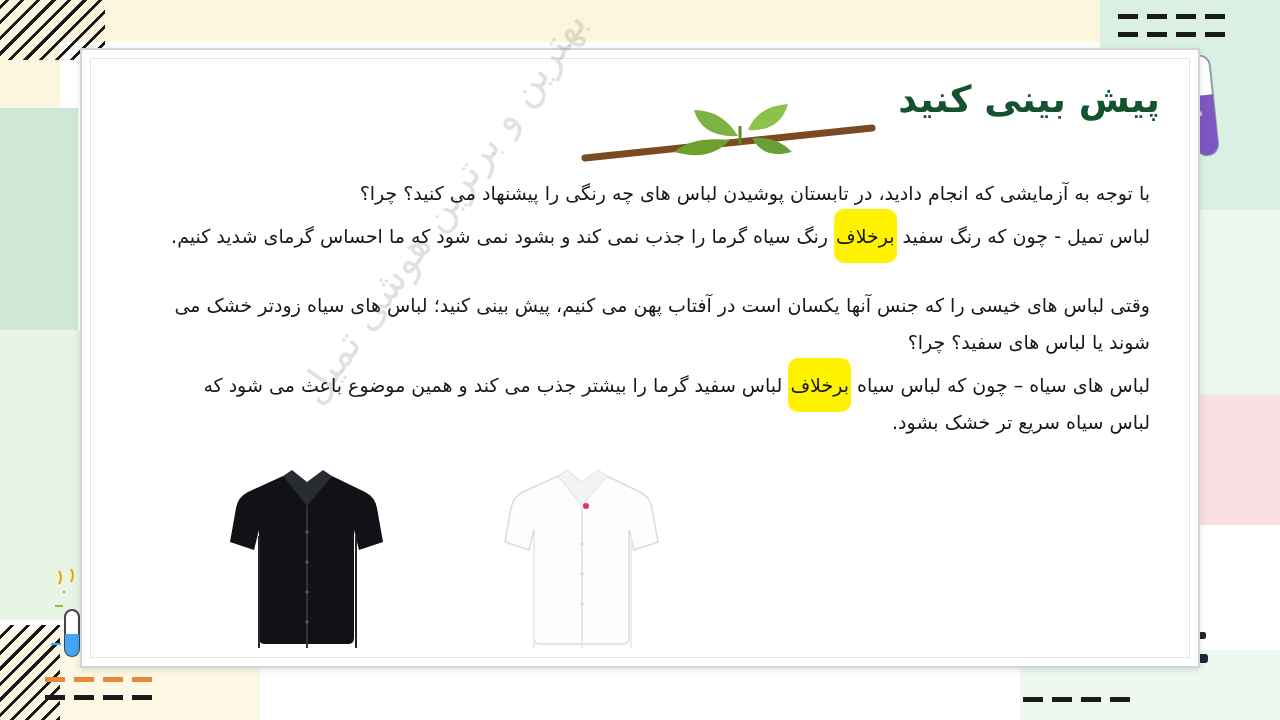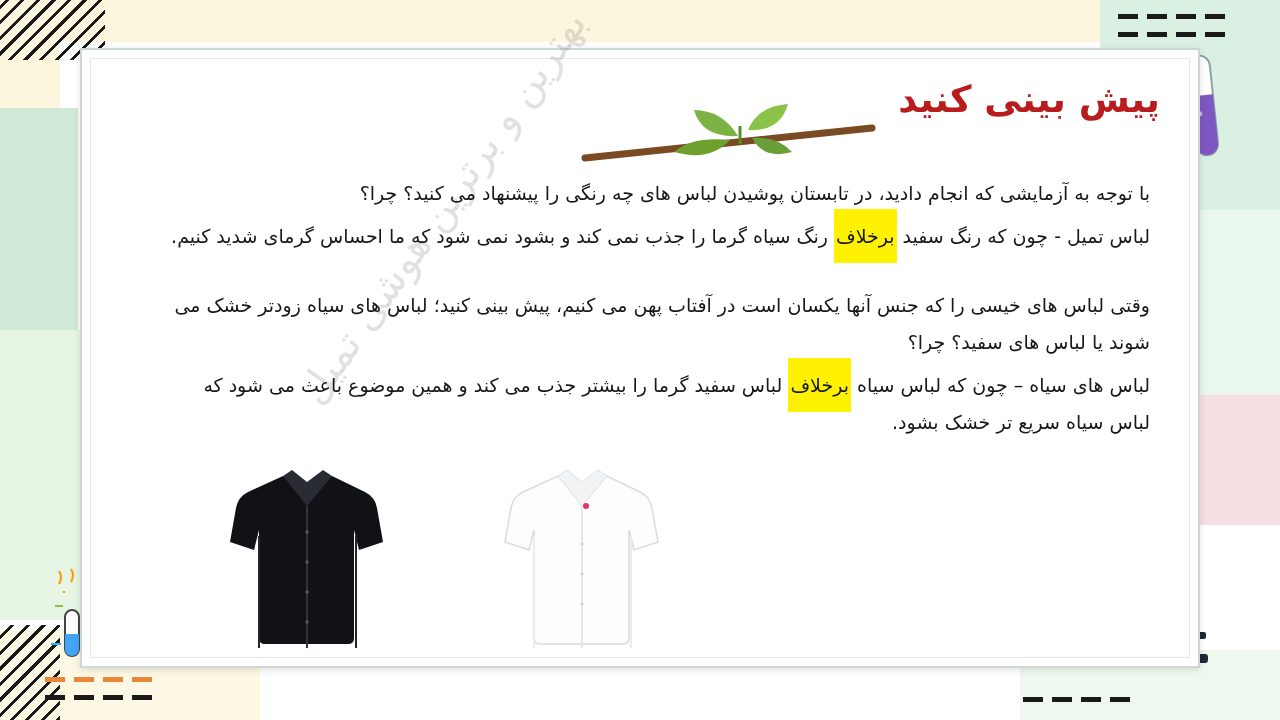--- a/index.html
+++ b/index.html
@@ -127,21 +127,21 @@
   }
 
   
   .heading {
     position: absolute;
     right: 120px;
     top: 78px;
     font-family: "DejaVu Sans", sans-serif;
     font-size: 37px;
     font-weight: bold;
-    color: #b91c1c;
+    color: #14532d;
     direction: rtl;
     white-space: nowrap;
   }
 
   
   .branch {
     position: absolute;
     right: 400px;
     top: 100px;
     width: 300px;
@@ -159,20 +159,21 @@
     color: #17181a;
     font-size: 19px;
     line-height: 1.95;
     font-family: "DejaVu Sans", sans-serif;
   }
   .content p { margin: 0 0 6px 16px; }
   .p-gap { height: 26px; }
   .hl {
     background: #fff200;
     padding: 16px 2px;
+    border-radius: 10px;
   }
 
   
   .watermark {
     position: absolute;
     left: 330px;
     top: 120px;
     width: 560px;
     height: 520px;
     color: rgba(120,120,120,0.22);

